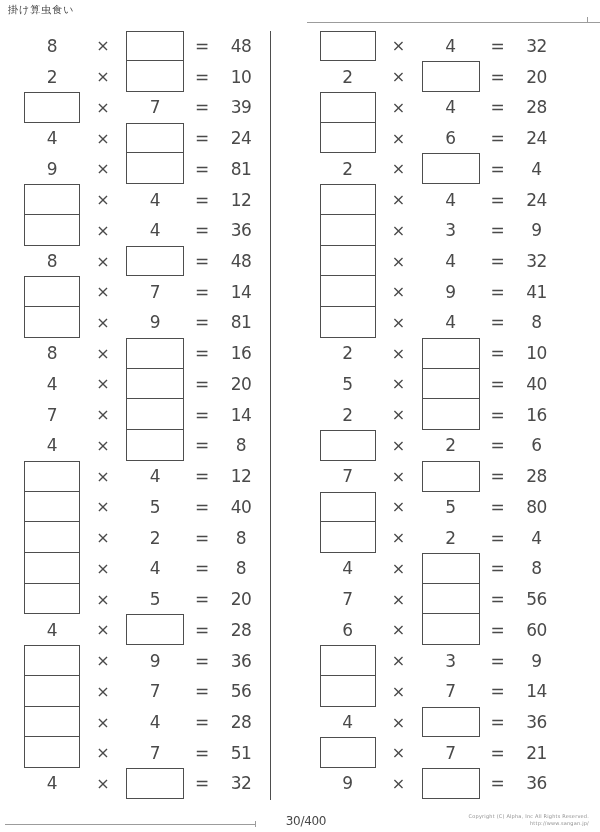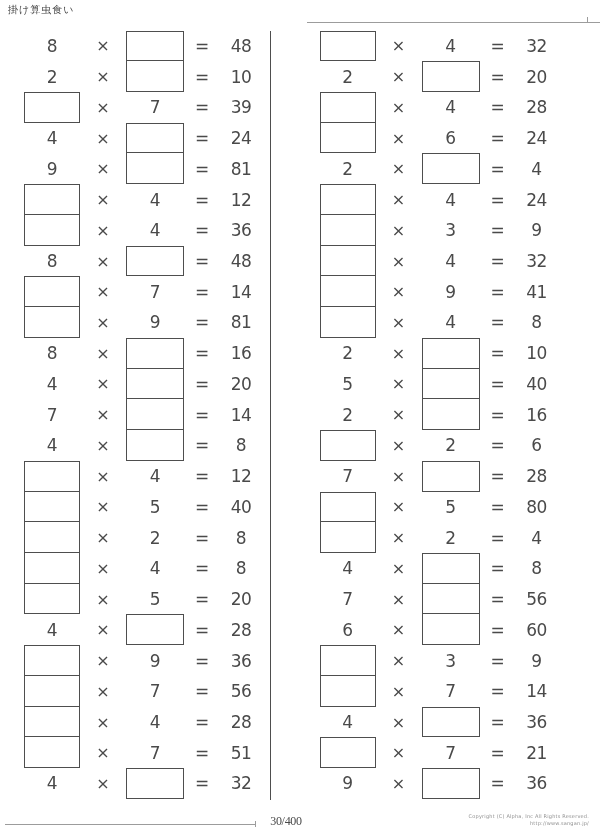--- a/index.html
+++ b/index.html
@@ -43,24 +43,23 @@
   .cell.op { font-size: 16px; color: var(--text, #4a4a4a); }
   .cell.eq { font-size: 17px; color: var(--text, #4a4a4a); }
   .box {
     width: 100%; height: 100%;
     border: 1.6px solid var(--box-border, #4e4e4e);
     box-sizing: border-box;
     background: #ffffff;
   }
   .box.merge { border-top: none; }
   .pagenum {
-    position: absolute; left: 256px; top: 814px; width: 60px;
+    position: absolute; left: 276px; top: 814px; width: 60px;
     text-align: center; font-size: 12px; letter-spacing: -0.3px;
     color: #484848;
-    font-family: Liberation Serif, serif;
   }
   .copyright {
     position: absolute; right: 11px; top: 813px;
     text-align: right; font-size: 5px; line-height: 7px;
     color: #909090; letter-spacing: 0.2px;
   }
 </style>
 </head>
 <body>
 

